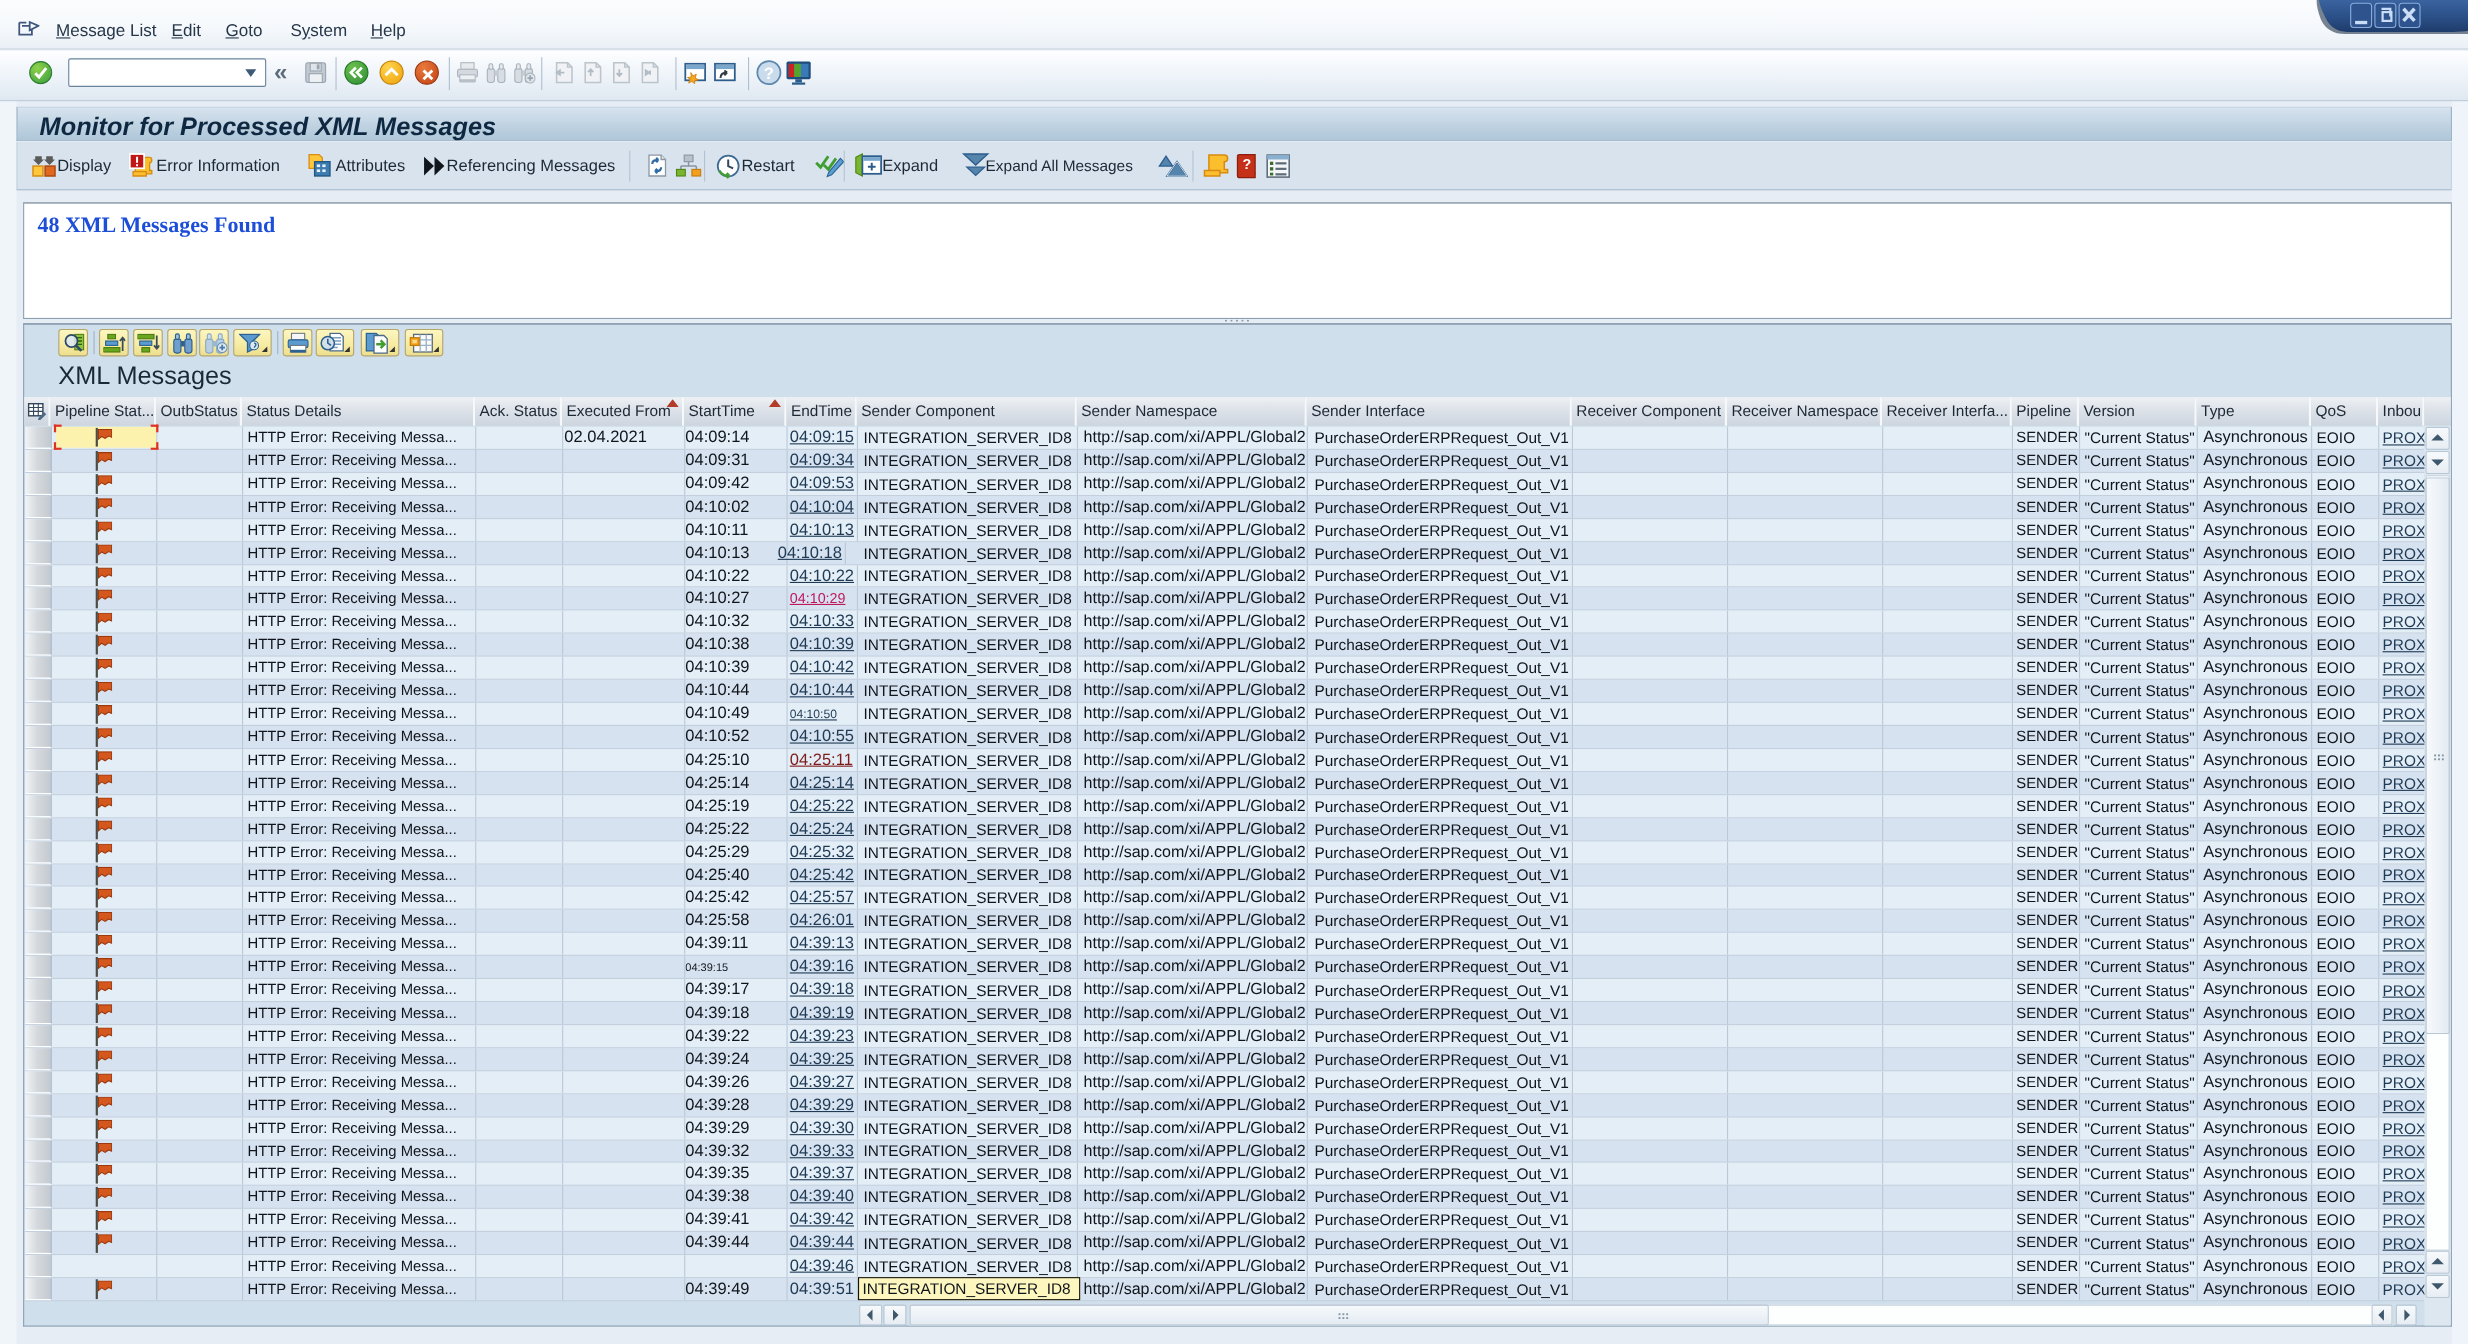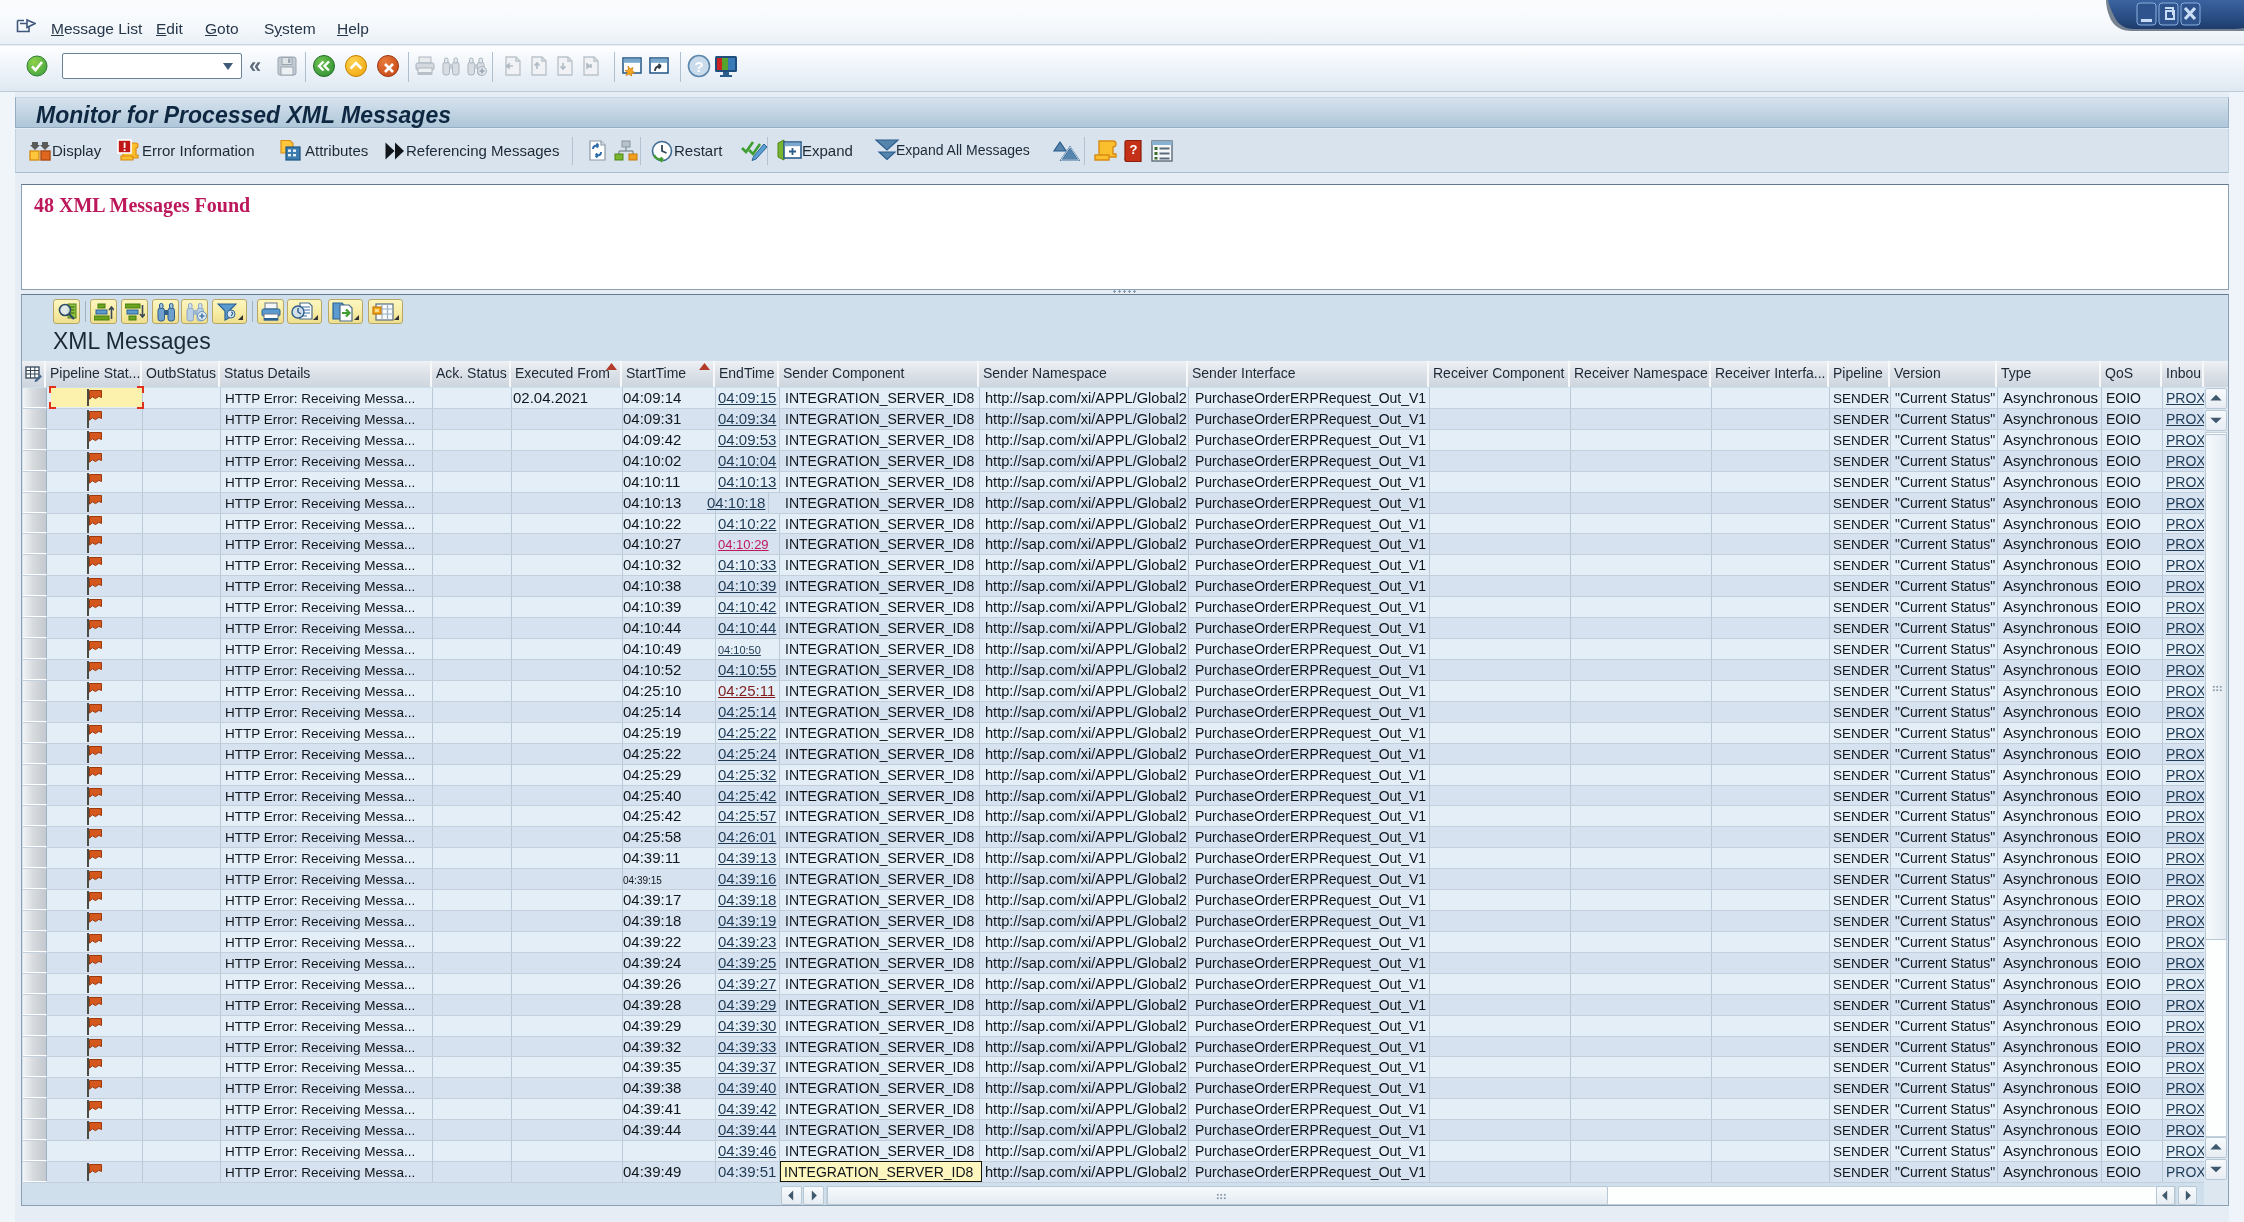--- a/index.html
+++ b/index.html
@@ -9,21 +9,21 @@
 .menuitem u{text-decoration:underline}
 .systb{left:0;top:46px;width:2244px;height:46px;background:linear-gradient(180deg,#fdfeff 0%,#f0f5fa 45%,#dfe8f1 100%);border-bottom:1px solid #bccbd9}
 .sep1{position:absolute;top:52px;width:1px;height:30px;background:#aebfd0}
 .okfield{position:absolute;left:62px;top:53px;width:180px;height:26px;background:#fff;border:1px solid #69839d;border-radius:2px}
 .titlebar{left:15px;top:97px;width:2214px;height:31px;background:linear-gradient(180deg,#d7e3ee 0%,#c2d4e3 50%,#aec7d9 100%);border:1px solid #96aec3;border-top-color:#c3d5e2}
 .titletxt{position:absolute;left:20px;top:4px;font-size:23px;font-weight:bold;font-style:italic;color:#0f2841}
 .apptb{left:15px;top:129px;width:2214px;height:44px;background:#d8e3ee;border:1px solid #c3d2e0;border-top:none;border-bottom:1px solid #a9bccd}
 .apl{position:absolute;top:13px;font-size:15px;color:#1c2936;white-space:pre}
 .asep{position:absolute;top:8px;width:1px;height:28px;background:#b3c2d2}
 .whitepanel{left:21px;top:184px;width:2208px;height:106px;background:#fff;border:1px solid #8ba0b2;border-top-color:#64798b}
-.found{position:absolute;left:12px;top:9px;font-family:"Liberation Serif",serif;font-size:20px;font-weight:bold;color:#be185d}
+.found{position:absolute;left:12px;top:9px;font-family:"Liberation Serif",serif;font-size:20px;font-weight:bold;color:#1d4ed8}
 .grid{left:21px;top:294px;width:2208px;height:912px;background:#cfdfeb;border:1px solid #8ba0b2;border-top-color:#64798b}
 .ybtn{position:absolute;top:4px;height:25px;background:linear-gradient(180deg,#fcf6c0 0%,#f7eca4 55%,#eedf8e 100%);border:1px solid #b8a668;border-radius:3px}
 .gsep{position:absolute;top:6px;width:1px;height:21px;background:#9fb2c2}
 .gridtitle{position:absolute;left:31px;top:33px;font-size:23px;color:#1b2838}
 .hdr{position:absolute;top:66px;height:26px;background:linear-gradient(180deg,#eef1f4 0%,#dde2e9 45%,#cdd5de 100%);border-right:2px solid #f6f8fa;font-size:14px;color:#1d2835;line-height:25px;white-space:nowrap;overflow:hidden}
 .hdr span{padding-left:4px}
 .row{position:absolute;left:1px;width:2181px}
 .cell{position:absolute;top:0;height:100%;border-right:1px solid #bac9d7;white-space:nowrap;overflow:hidden;font-size:15px;color:#10151b}
 .selcell{position:absolute;left:0;width:24px;top:0;height:100%;background:linear-gradient(90deg,#f2f4f6 0%,#d6dade 45%,#c3c9cf 100%);border-right:1px solid #9fb2c2;border-bottom:1px solid #fff}
 .flagpole{position:absolute;left:40px;top:1px;width:2px;height:18px;background:#4d4c44}

